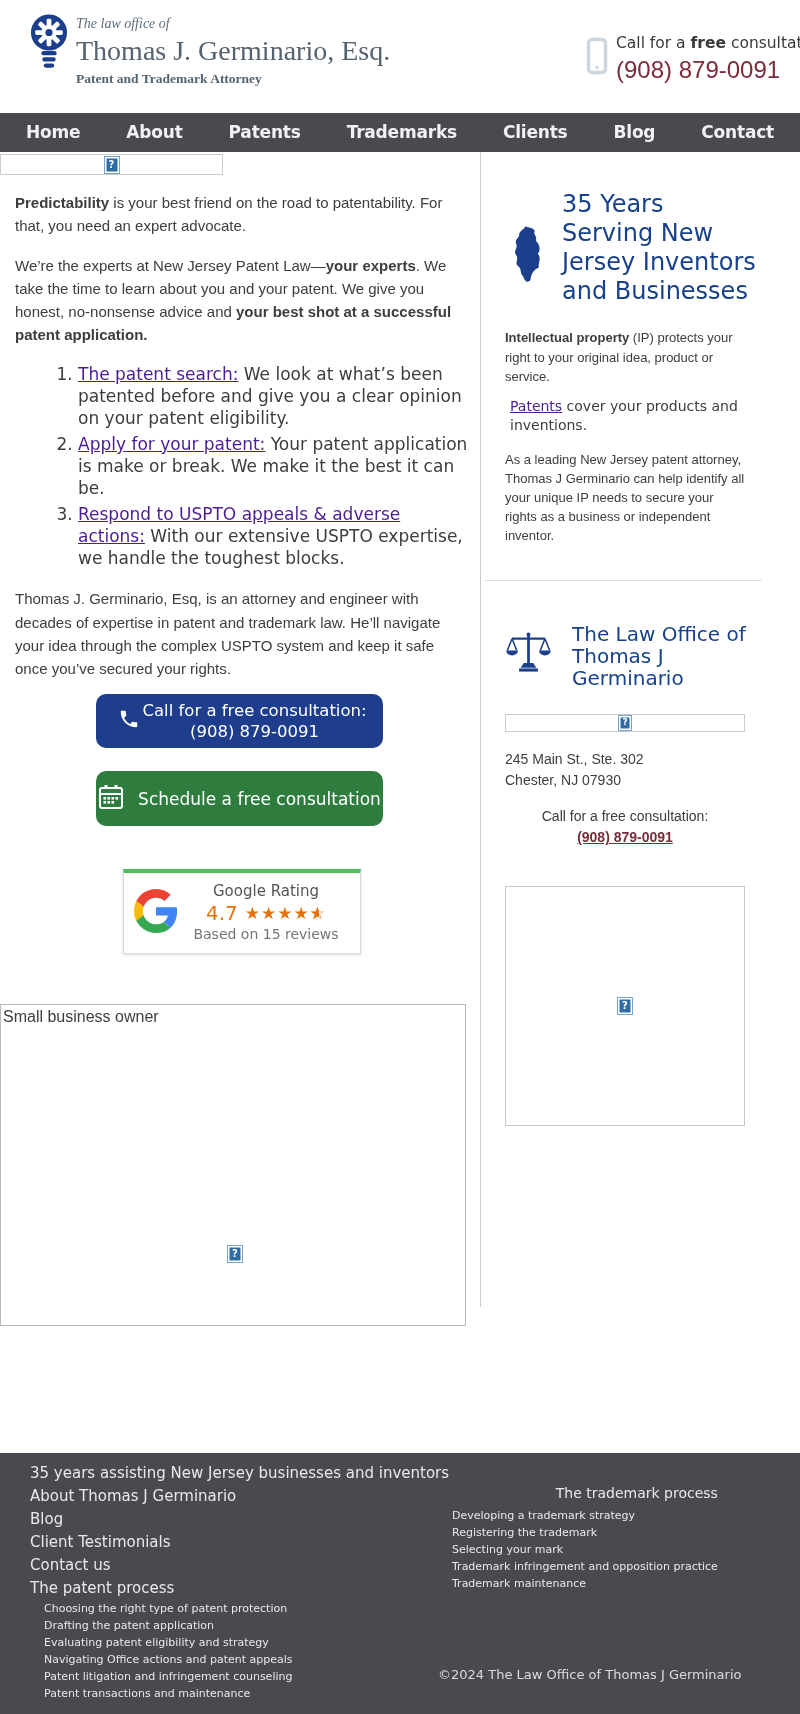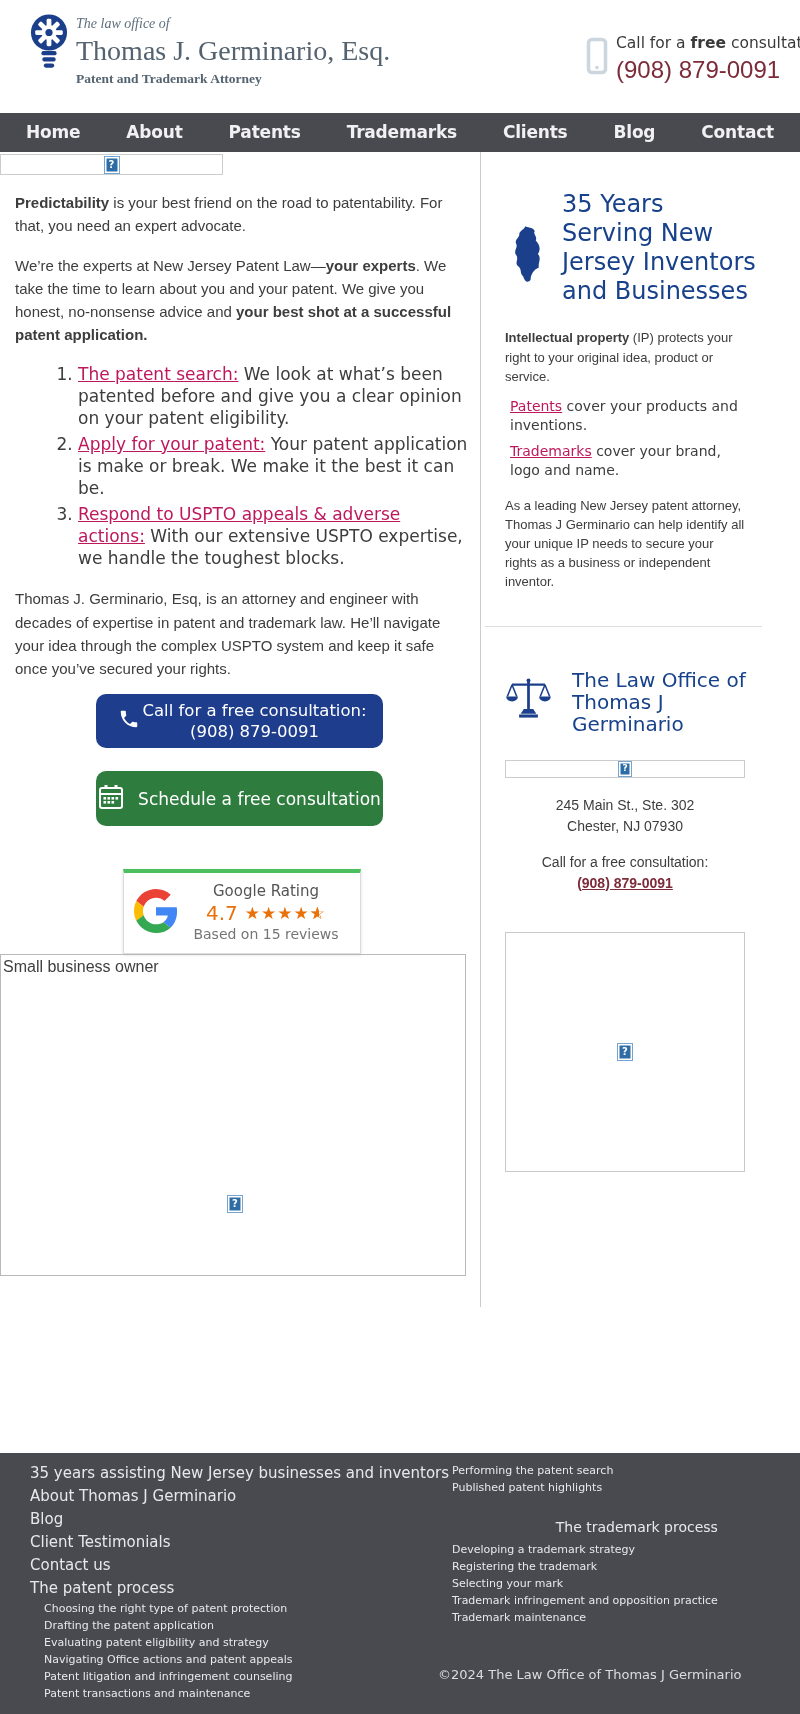--- a/index.html
+++ b/index.html
@@ -32,61 +32,61 @@
   .bq.small{width:12px;height:14px;font-size:9px;}
   
   #left{position:absolute;left:0;top:152px;width:480px;}
   .banner-box{margin-top:2px;width:221px;height:19px;border:1px solid #ccc;
       display:flex;align-items:center;justify-content:center;}
   .para{margin:16px 21px 0 15px;font:15px/1.55 "Liberation Sans",sans-serif;color:#3d3d3d;}
   .para b{font-weight:bold;}
   #steps{margin:16px 0 0 0;padding-left:78px;font:17px/1.3 "DejaVu Sans",sans-serif;color:#3d3d3d;width:390px;}
   #steps li{margin-bottom:4px;}
   #steps li::marker{color:#3d3d3d;}
-  .mlink{color:#be185d;text-decoration:underline;}
+  .mlink{color:#4c1d95;text-decoration:underline;}
   .p3{margin-top:18px;}
   .btn{display:flex;align-items:center;margin-left:96px;width:287px;box-sizing:border-box;
        border:none;border-radius:10px;color:#fff;font-family:"DejaVu Sans",sans-serif;}
   .btn-blue{margin-top:14px;height:54px;background:#1e3d8d;padding-left:22px;}
   .btn-blue .btxt{flex:1;text-align:center;font:16.5px/1.3 "DejaVu Sans",sans-serif;padding-right:14px;}
   .btn-green{margin-top:23px;height:55px;background:#2e7d3f;justify-content:center;gap:14px;}
   .btn-green .btxt{font:17px/1.2 "DejaVu Sans",sans-serif;text-align:right;}
   
   .gwidget{margin:43px 0 0 123px;width:238px;box-sizing:border-box;background:#fff;
       border:1px solid #dcdcdc;border-top:4px solid #4cc05e;box-shadow:0 1px 3px rgba(0,0,0,.14);
       display:flex;align-items:center;padding:9px 6px 10px 10px;}
   .gtext{flex:1;text-align:center;}
   .gtitle{font:15px/1.25 "DejaVu Sans",sans-serif;color:#545454;}
   .grating-row{margin-top:2px;display:flex;align-items:center;justify-content:center;gap:7px;}
   .gscore{font:20px/1 "DejaVu Sans",sans-serif;color:#e8710a;}
   .stars{color:#e8710a;font-size:17px;line-height:1;letter-spacing:1px;white-space:nowrap;}
   .star-half{position:relative;display:inline-block;}
   .star-half .fillpart{position:absolute;left:0;top:0;width:54%;overflow:hidden;}
   .greviews{font:14px/1.3 "DejaVu Sans",sans-serif;color:#757575;margin-top:2px;}
   
-  .video-box{width:466px;height:322px;border:1px solid #b9b9b9;box-sizing:border-box;position:relative;}
+  .video-box{margin-top:50px;width:466px;height:322px;border:1px solid #b9b9b9;box-sizing:border-box;position:relative;}
   .video-alt{font:16px/1.2 "Liberation Sans",sans-serif;color:#3e3e3e;padding:2px 0 0 2px;}
   .video-box .bq{position:absolute;left:226px;top:240px;}
   
   #sidebar{position:absolute;left:481px;top:152px;width:319px;}
   .s1-head{margin:38px 0 0 30px;display:flex;gap:18px;}
   .nj-icon{margin-top:34px;flex:0 0 auto;}
   .s1-title{font:24px/29px "DejaVu Sans",sans-serif;color:#17418a;width:200px;}
   .sb-p{margin:22px 24px 0 24px;width:242px;font:13px/1.5 "Liberation Sans",sans-serif;color:#3d3d3d;}
   .sb-p b{font-weight:bold;}
   .sb-items{margin:10px 0 0 29px;width:238px;font:14px/1.38 "DejaVu Sans",sans-serif;color:#3d3d3d;}
   .sb-items .itm{margin-bottom:7px;}
   .sb-close{margin:16px 24px 0 24px;width:244px;font:13px/1.46 "Liberation Sans",sans-serif;color:#3d3d3d;}
   .sb-hr{margin:34px 38px 0 4px;border:none;border-top:1px solid #ddd;height:0;}
   .s2-head{margin:42px 0 0 24px;display:flex;gap:20px;align-items:flex-start;}
   .scales-icon{margin-top:8px;flex:0 0 auto;}
   .s2-title{font:20px/22px "DejaVu Sans",sans-serif;color:#17418a;width:178px;}
   .sb-bar{margin:25px 0 0 24px;width:238px;height:16px;border:1px solid #ccc;box-sizing:content-box;
       display:flex;align-items:center;justify-content:center;}
-  .sb-addr{margin:17px 0 0 24px;width:240px;text-align:center;font:14px/21px "Liberation Sans",sans-serif;color:#3d3d3d;}
+  .sb-addr{margin:17px 0 0 24px;width:240px;font:14px/21px "Liberation Sans",sans-serif;color:#3d3d3d;}
   .sb-call{margin:15px 0 0 24px;width:240px;text-align:center;font:14px/21px "Liberation Sans",sans-serif;color:#3d3d3d;}
   .sb-phone{display:block;font-weight:bold;color:#7c2b39;text-decoration:underline;}
   .map-box{margin:38px 0 0 24px;width:238px;height:238px;border:1px solid #c9c9c9;box-sizing:content-box;
       display:flex;align-items:center;justify-content:center;}
   
   #footer{position:absolute;left:0;top:1453px;width:800px;height:261px;background:#494950;}
   #footer a{color:#e8e8ec;text-decoration:none;display:block;}
   .f-left{position:absolute;left:30px;top:9px;}
   .f-left .top-link{font:15px/23px "DejaVu Sans",sans-serif;}
   .f-sub{margin-left:14px;}
@@ -231,21 +231,20 @@
         <path fill="#1c3f8c" d="M14,2 C18,4 22,3 23,7 C21,10 26,12 24,16 C28,20 29,25 26,29 C30,33 26,38 27,42 C22,44 19,49 19,54 C16,58 13,55 12,51 C8,48 11,44 7,41 C3,38 8,34 5,30 C2,26 7,23 5,19 C3,15 9,13 8,9 C10,5 12,6 14,2 Z"></path>
       </svg>
     </span>
     <div class="s1-title">35 Years Serving New Jersey Inventors and Businesses</div>
   </div>
 
   <p class="sb-p"><b>Intellectual property</b><span> (IP) protects your right to your original idea, product or service.</span></p>
 
   <div class="sb-items">
     <div class="itm"><a class="mlink">Patents</a><span> cover your products and inventions.</span></div>
-    <div class="itm"><a class="mlink">Trademarks</a><span> cover your brand, logo and name.</span></div>
   </div>
 
   <p class="sb-close">As a leading New Jersey patent attorney, Thomas J Germinario can help identify all your unique IP needs to secure your rights as a business or independent inventor.</p>
 
   <hr class="sb-hr">
 
   <div class="s2-head">
     <span class="scales-icon">
       <svg width="47" height="42" viewBox="0 0 60 52">
         <circle cx="30" cy="3.5" r="2.5" fill="#1c3f8c"></circle>
@@ -292,24 +291,20 @@
     <div class="f-sub">
       <a>Choosing the right type of patent protection</a>
       <a>Drafting the patent application</a>
       <a>Evaluating patent eligibility and strategy</a>
       <a>Navigating Office actions and patent appeals</a>
       <a>Patent litigation and infringement counseling</a>
       <a>Patent transactions and maintenance</a>
     </div>
   </div>
   <div class="f-right">
-    <div class="f-sub2">
-      <a>Performing the patent search</a>
-      <a>Published patent highlights</a>
-    </div>
     <a class="f-tm-head">The trademark process</a>
     <div class="f-sub2">
       <a>Developing a trademark strategy</a>
       <a>Registering the trademark</a>
       <a>Selecting your mark</a>
       <a>Trademark infringement and opposition practice</a>
       <a>Trademark maintenance</a>
     </div>
   </div>
   <div class="f-copy">©2024 The Law Office of Thomas J Germinario</div>

